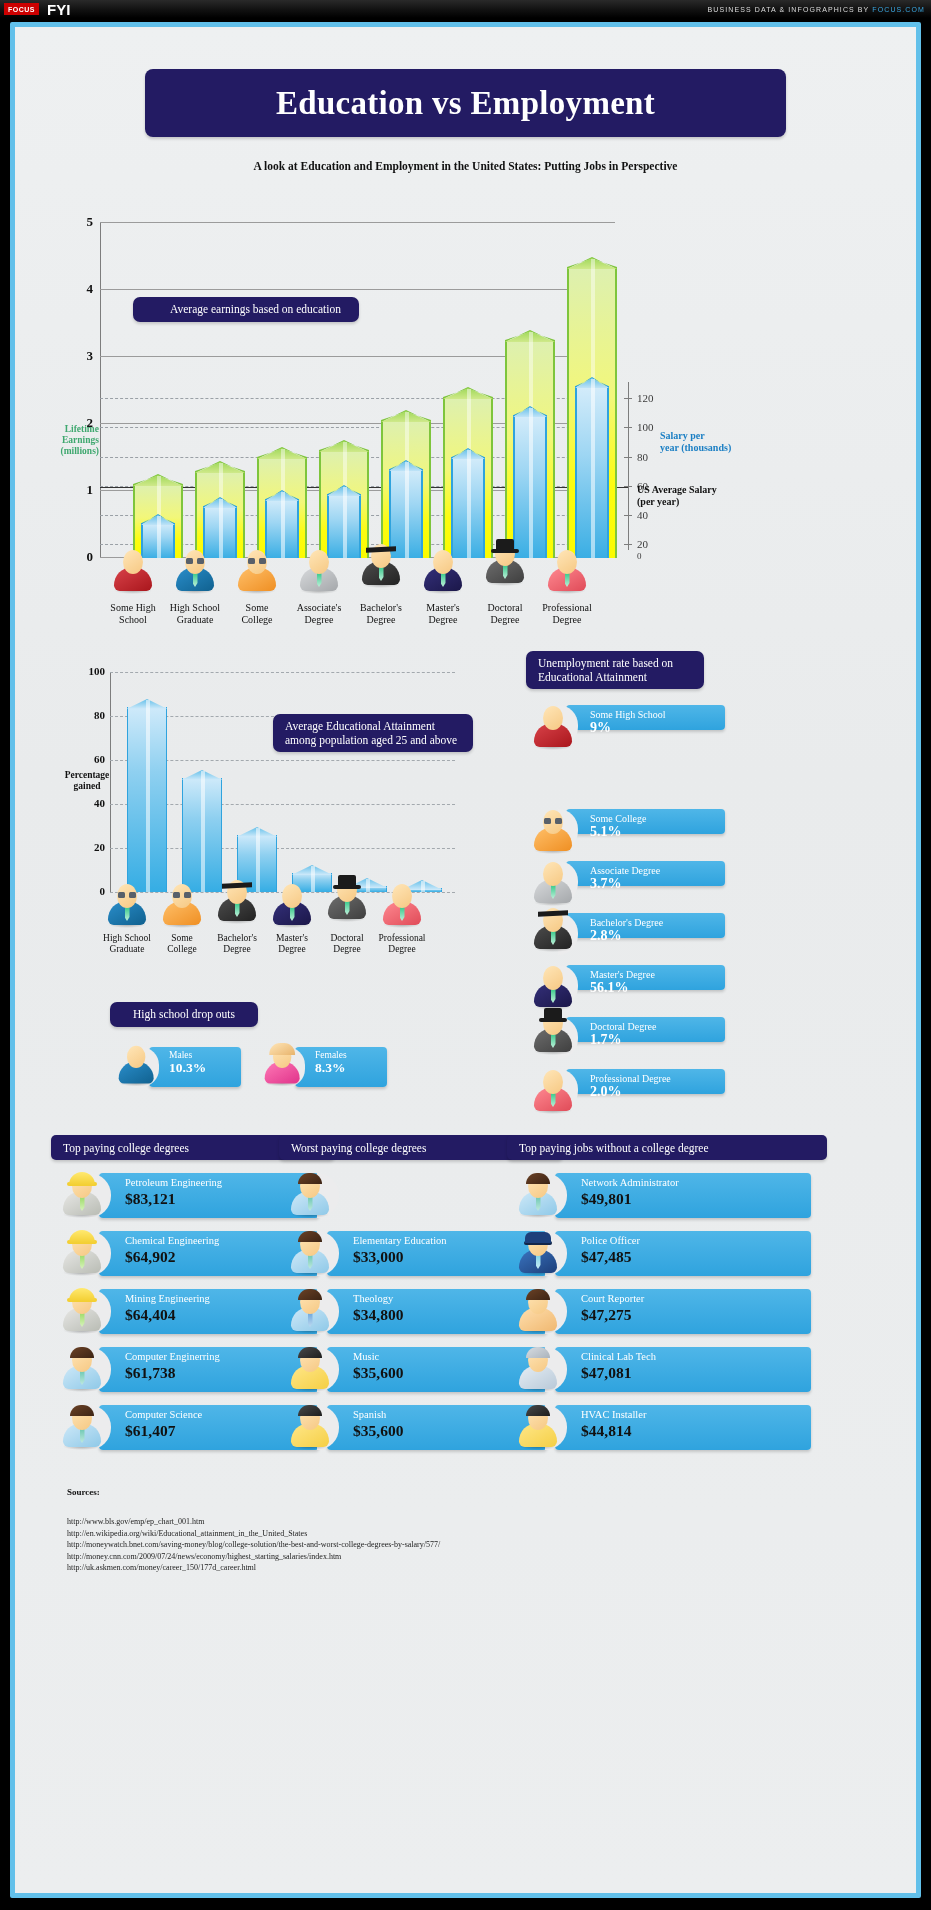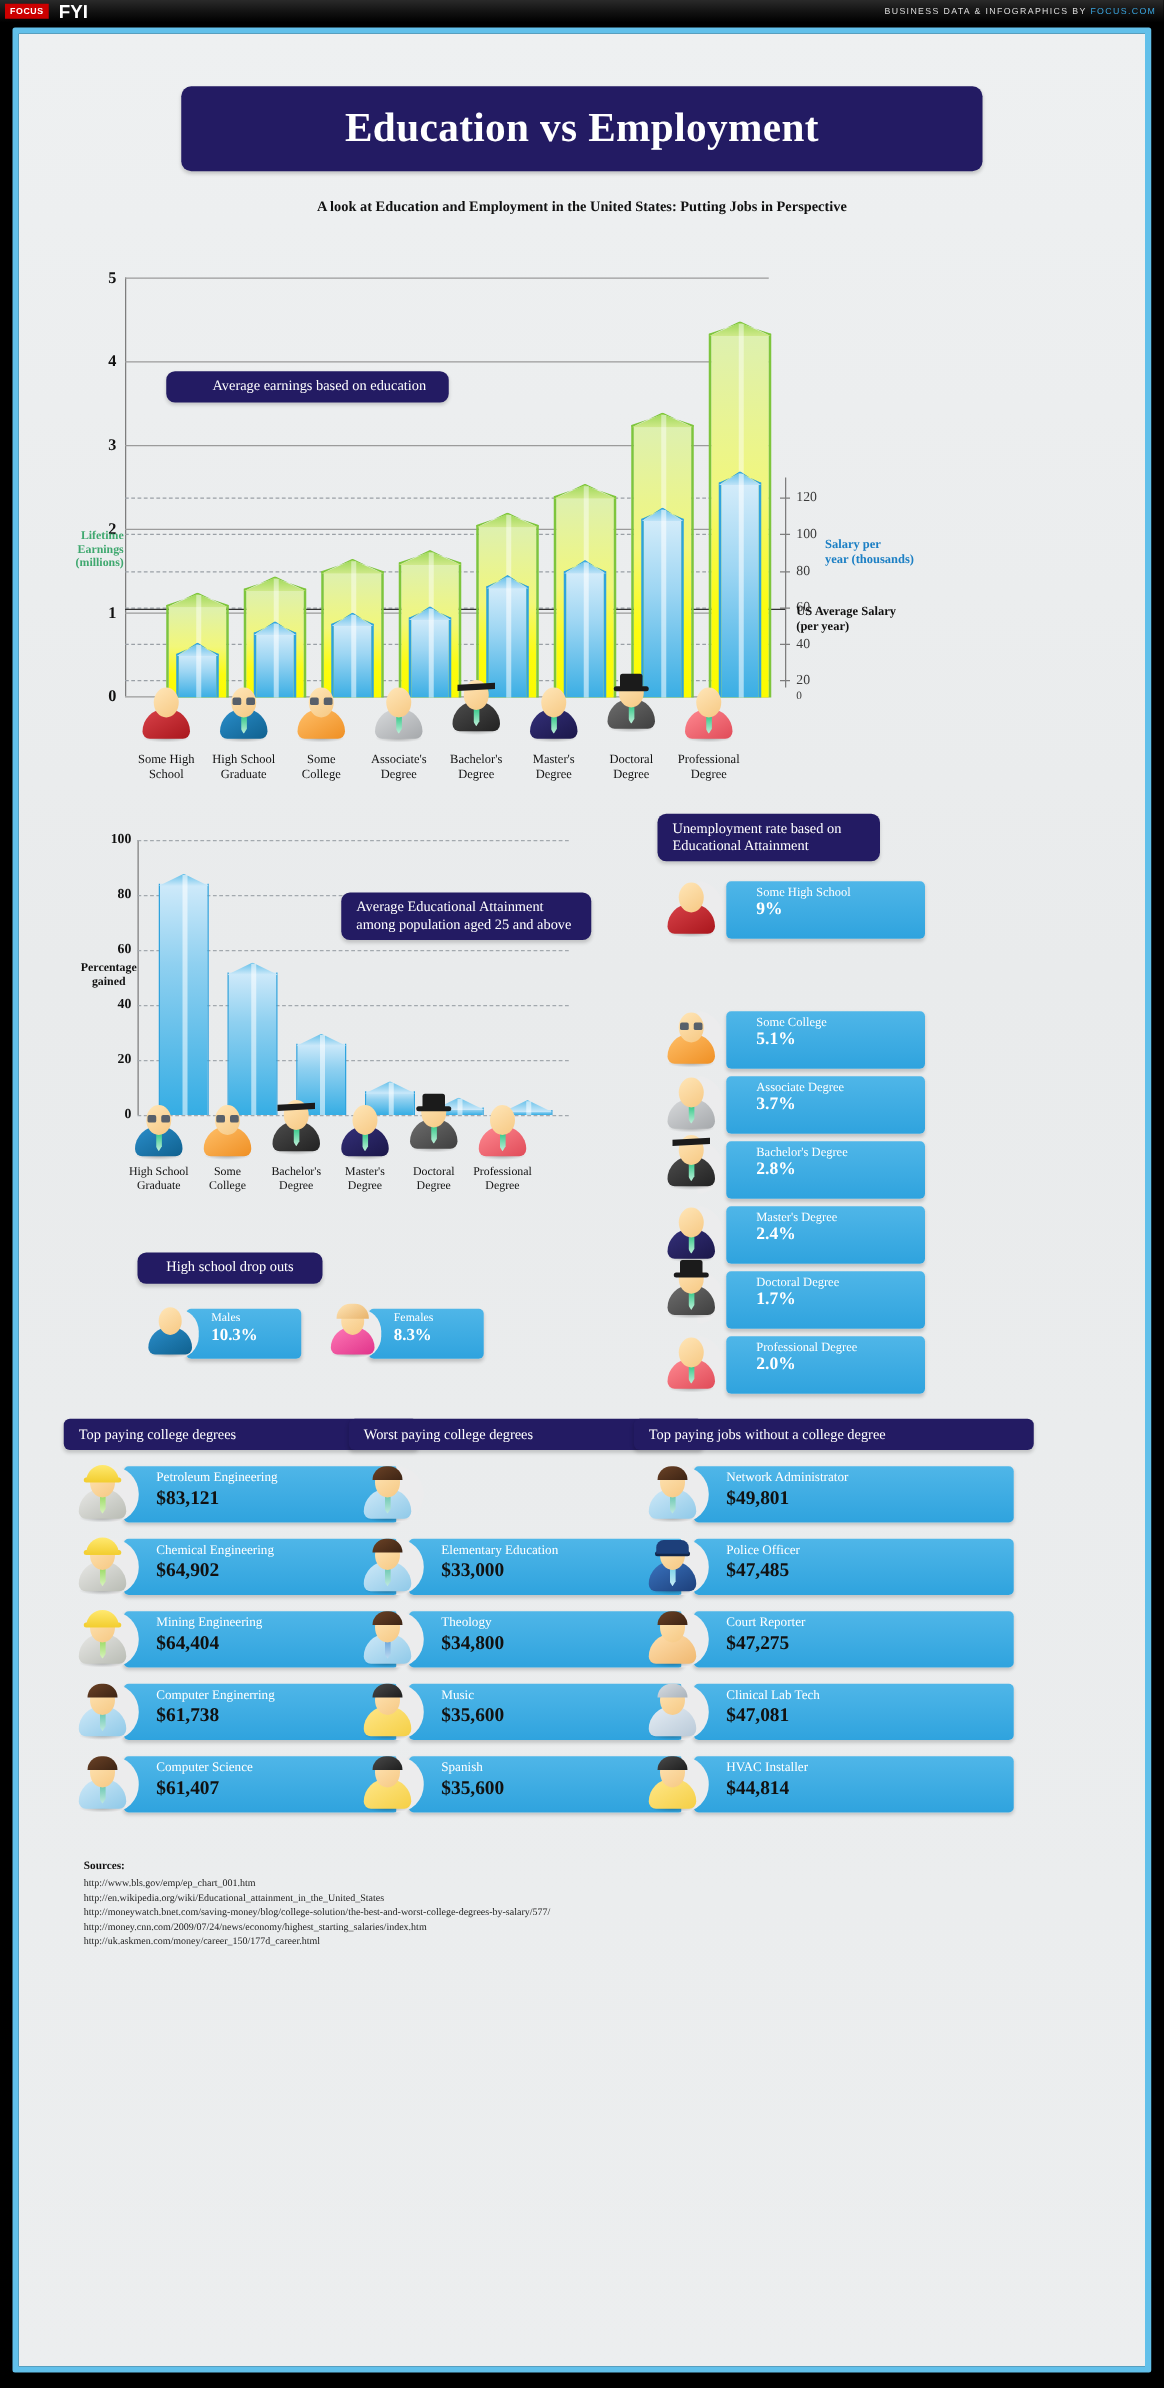--- a/index.html
+++ b/index.html
@@ -249,21 +249,21 @@
     background:#ececed; border-radius:0 18px 18px 0;
   }
 
   
   #unemp { position:absolute; left:497px; top:610px; width:404px; height:490px; }
   #unemp-title {
     position:absolute; left:14px; top:14px; width:178px; height:38px;
   }
   .u-row { position:absolute; left:18px; width:195px; height:42px; }
   .u-bar {
-    position:absolute; left:51px; top:0; width:159px; height:46px;
+    position:absolute; left:36px; top:0; width:159px; height:25px;
     background:linear-gradient(to bottom,#4fb6e8,#2fa3de);
     border-radius:4px; box-shadow:0 2px 3px rgba(0,0,0,.17);
     color:#fff; padding:4px 0 0 24px;
   }
   .u-bar .nm { font-size:10px; line-height:1.1; }
   .u-bar .vl { font-size:14px; font-weight:bold; line-height:1.2; }
   .u-notch {
     position:absolute; left:28px; top:0; width:20px; height:42px;
     background:#ececed; border-radius:0 21px 21px 0;
   }
@@ -288,21 +288,21 @@
   .p-notch {
     position:absolute; left:30px; top:0; width:22px; height:45px;
     background:#ececed; border-radius:0 23px 23px 0;
   }
 
   
   #sources {
     position:absolute; left:52px; top:1460px; width:600px;
     font-family:"Liberation Serif",serif;
   }
-  #sources .hd { font-size:9px; font-weight:bold; color:#111; margin-bottom:4px; }
+  #sources .hd { font-size:9px; font-weight:bold; color:#111; margin-bottom:19px; }
   #sources .ln { font-size:8px; color:#222; line-height:1.45; }
 </style>
 </head>
 <body>
 
 <div id="topbar">
   <span id="focus-badge">FOCUS</span>
   <span id="fyi-logo">FYI</span>
   <span id="topbar-right">
     <span>BUSINESS DATA &amp; INFOGRAPHICS BY </span><span class="lnk">FOCUS.COM</span>
@@ -799,21 +799,21 @@
             <div class="body" style="background:linear-gradient(150deg,#4d4d4d,#222);"></div>
         <div class="tie"></div>
             <div class="head"></div>
         <div class="cap-mortar"></div>
       </div>
     </div>
 
     <div class="u-row" style="top:328px">
       <div class="u-bar">
         <div class="nm">Master's Degree</div>
-        <div class="vl">2.4%</div>
+        <div class="vl">56.1%</div>
       </div>
       <div class="u-notch"></div>
       <div class="person" style="left:0; top:-1px;">
         <div class="shadow"></div>
             <div class="body" style="background:linear-gradient(150deg,#34307a,#1b1749);"></div>
         <div class="tie"></div>
             <div class="head"></div>
       </div>
     </div>
 

